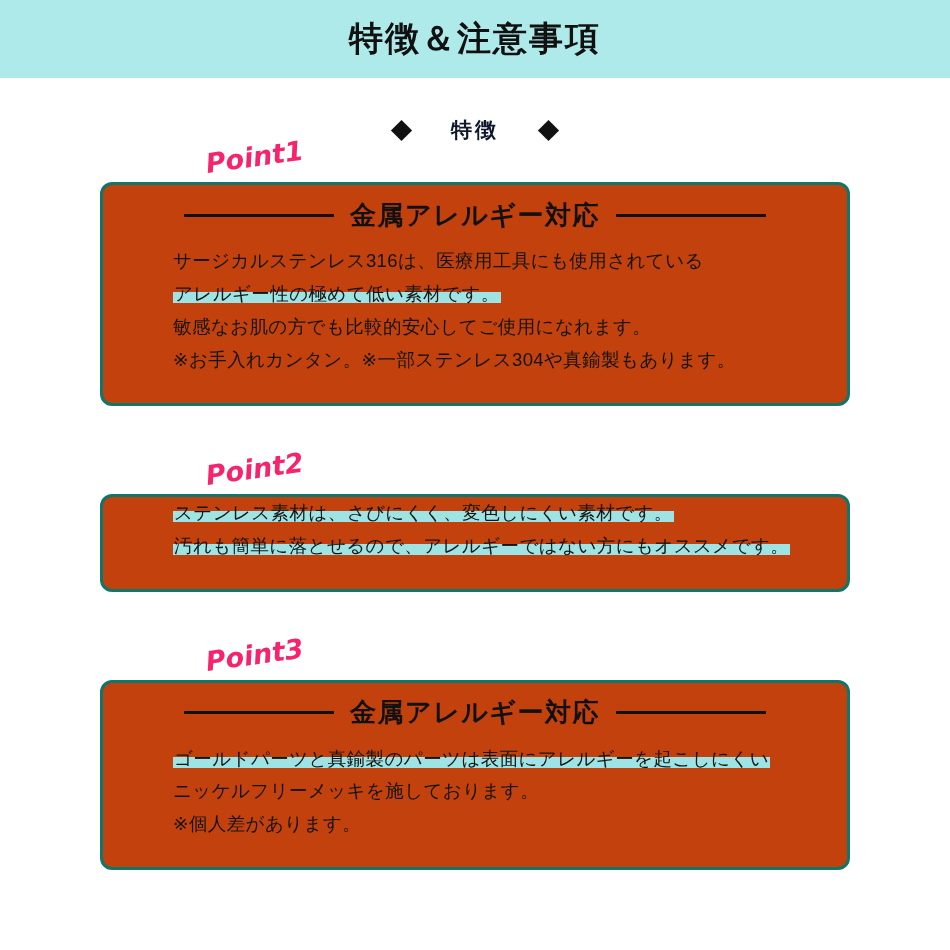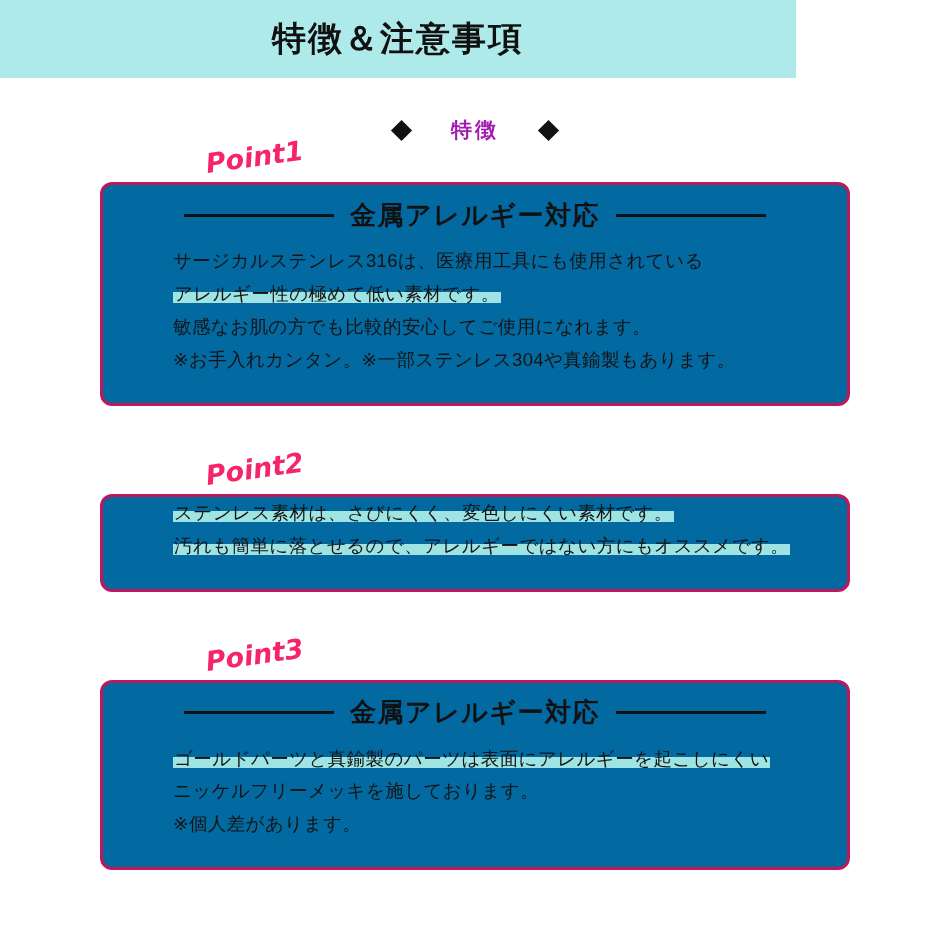--- a/index.html
+++ b/index.html
@@ -11,21 +11,21 @@
     height: 950px;
     background: #ffffff;
     font-family: "Liberation Sans", "DejaVu Sans", sans-serif;
     color: #1a1a1a;
     overflow: hidden;
     position: relative;
   }
 
   
   .header-band {
-    width: 796px;
+    width: 950px;
     height: 78px;
     background: #aeeaea;
     display: flex;
     align-items: center;
     justify-content: center;
     box-sizing: border-box;
   }
   .header-title {
     font-size: 34px;
     font-weight: bold;
@@ -46,21 +46,21 @@
     width: 15px;
     height: 15px;
     background: #111111;
     transform: rotate(45deg);
     display: inline-block;
   }
   .section-heading-text {
     font-size: 21px;
     font-weight: bold;
     letter-spacing: 3px;
-    color: #a21caf;
+    color: #0f172a;
   }
 
   
   .point-block {
     position: relative;
     width: 750px;
     margin: 0 auto;
   }
   .point-1 { margin-top: 38px; }
   .point-2 { margin-top: 88px; }
@@ -75,24 +75,24 @@
     font-weight: bold;
     font-size: 27px;
     color: #f5246c;
     letter-spacing: 0px;
     transform: rotate(-8deg);
     transform-origin: left bottom;
     white-space: nowrap;
   }
 
   .point-card {
-    border: 3px solid #be185d;
+    border: 3px solid #0f766e;
     border-radius: 12px;
     box-sizing: border-box;
-    background: #0369a1;
+    background: #c2410c;
     padding: 0 0 26px 0;
     position: relative;
   }
 
   .card-title-row {
     display: flex;
     align-items: center;
     justify-content: center;
     height: 60px;
     gap: 16px;

